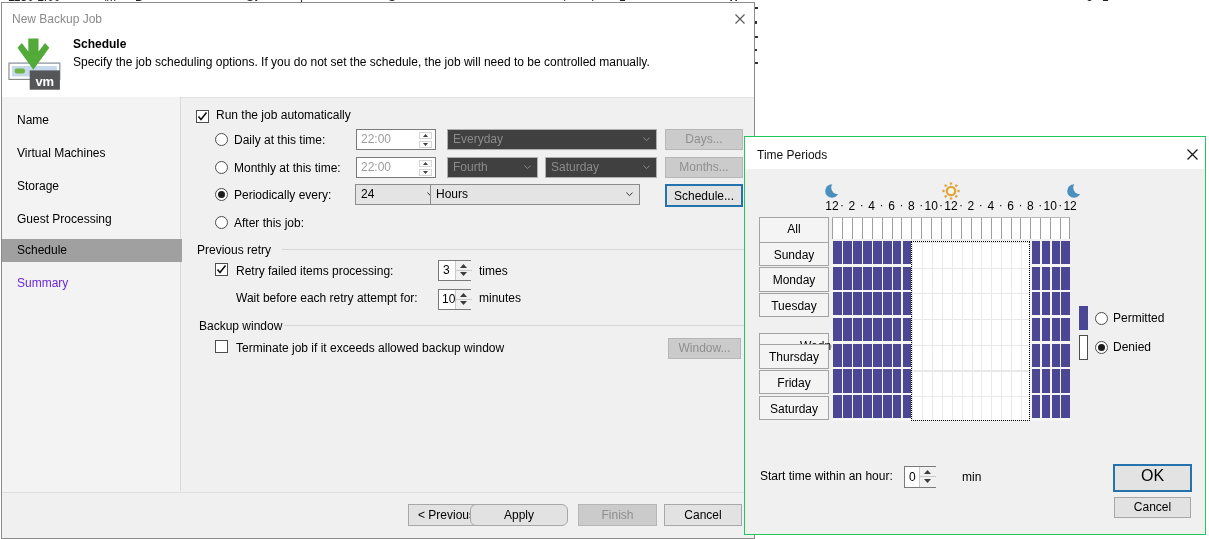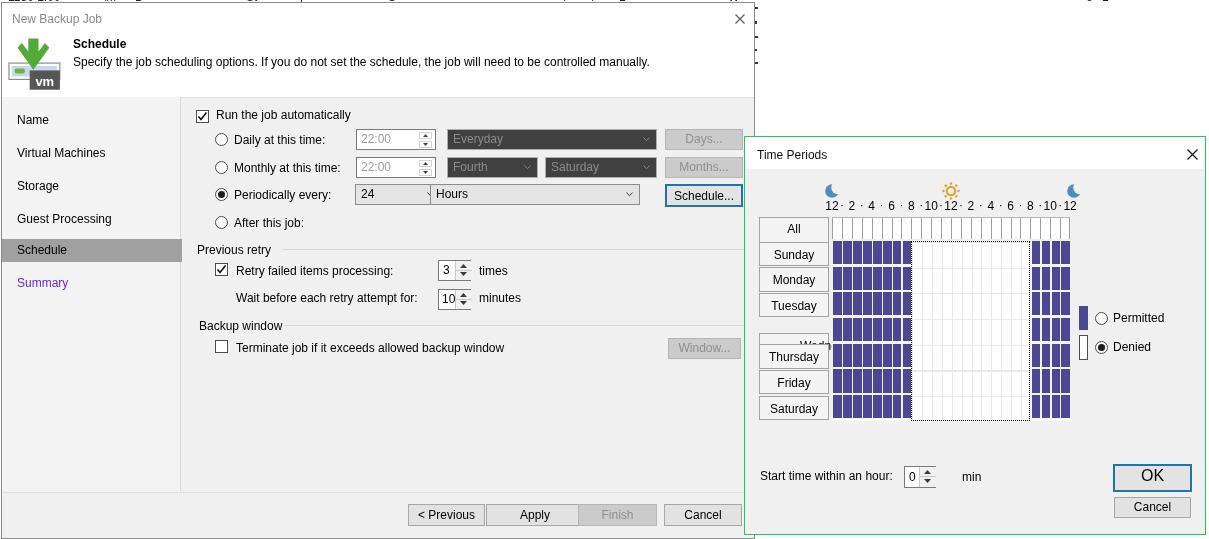--- a/index.html
+++ b/index.html
@@ -190,21 +190,21 @@
   <div class="lbl" style="left:477px;top:287.5px;">minutes</div>
 
   <div class="lbl" style="left:197px;top:316px;">Backup window</div>
   <div class="gline" style="left:282px;top:322px;width:460px;"></div>
   <div class="cb" style="left:213px;top:337px;"></div>
   <div class="lbl" style="left:234px;top:338px;">Terminate job if it exceeds allowed backup window</div>
   <div class="btn dis" style="left:666px;top:335px;width:73px;height:21px;line-height:19px;">Window...</div>
 
   <div class="abs" style="left:0;top:489px;width:752px;height:1px;background:#dfdfdf;"></div>
   <div class="btn" style="left:406px;top:501px;width:77px;height:22px;line-height:20px;">&lt; Previous</div>
-  <div class="btn" style="left:484px;top:501px;width:98px;height:22px;line-height:20px;">Apply</div>
+  <div class="btn" style="left:468px;top:501px;width:98px;height:22px;line-height:20px;border-radius:6px;">Apply</div>
   <div class="btn dis" style="left:576px;top:501px;width:79px;height:22px;line-height:20px;">Finish</div>
   <div class="btn" style="left:662px;top:501px;width:78px;height:22px;line-height:20px;">Cancel</div>
 </div>
 
 <div class="dlg" style="left:744px;top:136px;width:462px;height:399px;border:1px solid #22c55e;box-sizing:border-box;">
   <div class="abs" style="left:0;top:0;width:460px;height:32px;background:#fff;"></div>
   <div class="lbl" style="left:12px;top:11px;color:#111;">Time Periods</div>
   <svg class="abs" style="left:441px;top:11px;" width="13" height="13" viewBox="0 0 13 13">
     <path d="M1.5 1.5 L11.5 11.5 M11.5 1.5 L1.5 11.5" stroke="#1a1a1a" stroke-width="1.3"></path>
   </svg>

